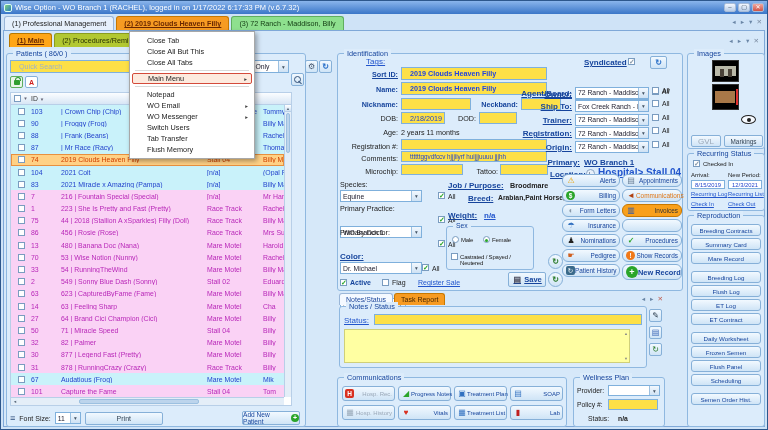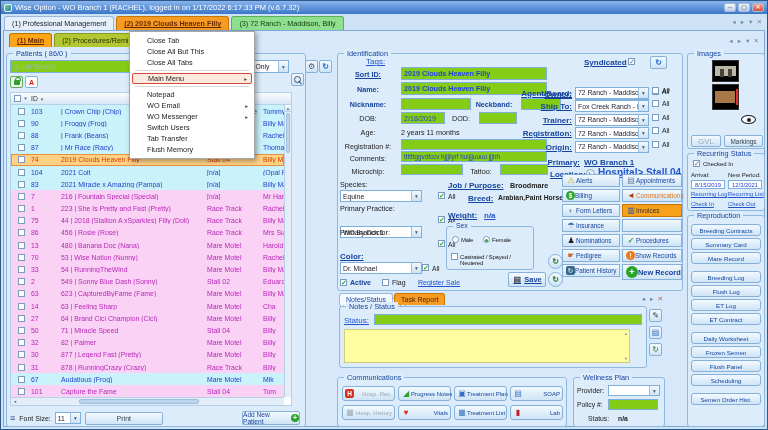--- a/index.html
+++ b/index.html
@@ -27,21 +27,21 @@
 .subtabs{left:8px;top:32px;height:15px;display:flex;}
 .stab{height:14px;display:flex;align-items:center;padding:0 7px;margin-right:2px;border:1px solid #9ab6d8;border-bottom:none;
   border-radius:3px 3px 0 0;font-size:7.2px;white-space:nowrap}
 .stab.orange{background:#ffa617;border-color:#b87800;color:#6a2800;font-weight:bold;text-decoration:underline}
 .stab.olive{background:#b2c832;border-color:#8a9c20;color:#2a3304}
 
 .group{border:1px solid #8fb8e0;border-radius:3px;background:#dcecfb}
 .glabel{position:absolute;top:-5px;left:6px;background:#dcecfb;padding:0 3px;color:#16449c;font-size:7.3px;white-space:nowrap}
 .link{color:#2255cc;text-decoration:underline;white-space:nowrap}
 .nlab{color:#16449c;font-weight:bold;white-space:nowrap}
-.inp{border:1px solid #7fb0dc;background:#84cc16;color:#2244cc;font-size:7.2px;padding:0 2px;font-family:inherit;overflow:hidden;white-space:nowrap}
+.inp{border:1px solid #7fb0dc;background:#fde047;color:#2244cc;font-size:7.2px;padding:0 8px;font-family:inherit;overflow:hidden;white-space:nowrap}
 .inp::placeholder{color:#9fb2c8}
 .val{font-weight:bold;color:#2244dd;display:flex;align-items:center}
 .dd{position:relative;border:1px solid #7fb0dc;background:#fff;font-size:6.8px;color:#223;padding:0 11px 0 2px;
   display:flex;align-items:center;overflow:hidden;white-space:nowrap}
 .dd::after{content:"▾";position:absolute;right:0;top:0;bottom:0;width:9px;border-left:1px solid #9cc0e0;
   background:linear-gradient(#f2f8fe,#cfe2f4);font-size:5.5px;color:#456;display:flex;align-items:center;justify-content:center}
 .cb{width:7px;height:7px;border:1px solid #7a9cc0;background:#fff;display:inline-block;flex:none}
 .cb.ck{color:#2aa52a}.cb.ckg{color:#8899aa}
 .cb.ck::before,.cb.ckg::before{content:"✓";display:block;font-size:7px;line-height:6px;text-align:center;font-weight:bold}
 .rd{width:7px;height:7px;border:1px solid #7a9cc0;border-radius:50%;background:#fff;display:inline-block;flex:none}
@@ -89,33 +89,33 @@
 
 .menu{left:128px;top:30px;width:126px;background:#fff;border:1px solid #a8a8a8;box-shadow:2px 2px 5px rgba(0,0,0,.35);
   padding:3px 2px;z-index:60;font-size:7.3px}
 .mi{height:11px;display:flex;align-items:center;padding:0 4px 0 15px;position:relative;color:#222;white-space:nowrap}
 .mi-arrow{position:absolute;right:4px;font-size:5.5px;color:#444}
 .mi.hl{border:1px solid #d44a3a;background:#fdeade;border-radius:2px}
 .mi.sep{height:5px;padding:0 3px}
 .mi.sep::before{content:"";flex:1;height:1px;background:#d9d9d9}
 
 .ident{left:336px;top:52px;width:346px;height:238px}
-.ilab{position:absolute;text-align:center;font-size:7.2px}
+.ilab{position:absolute;text-align:right;font-size:7.2px}
 .bigloc{font-size:10px;font-weight:bold;color:#2255cc;text-decoration:underline;white-space:nowrap}
 .badge{width:9px;height:9px;border:1px solid #8aa4c4;border-radius:50%;background:#e8f0fa;color:#456;font-size:6px;
   display:inline-flex;align-items:center;justify-content:center}
 .party-label{position:absolute;left:176px;width:58px;text-align:right}
 .sexbox{left:108px;top:172px;width:88px;height:44px;border:1px solid #8fb8e0;border-radius:3px}
 .sexbox .glabel{font-size:6.8px}
 .tiny{font-size:6px;letter-spacing:-.2px}
 .savebtn{left:170px;top:218px;width:38px;height:15px;font-size:7.5px;gap:2px;color:#16449c;font-weight:bold;text-decoration:underline}
 .roundbtn{width:15px;height:15px;border-radius:50%;font-size:8px;color:#2a7a2a;font-weight:bold}
 
-.abtn{position:absolute;display:flex;align-items:center;padding:0 3px;height:13px;
-  background:linear-gradient(#f2f9ff,#cfe4f6);border:1px solid #86b0d8;border-radius:0;font-size:6.4px;color:#16449c;white-space:nowrap}
+.abtn{position:absolute;display:flex;align-items:center;justify-content:space-between;padding:0 3px;height:13px;
+  background:linear-gradient(#f2f9ff,#cfe4f6);border:1px solid #86b0d8;border-radius:6px;font-size:6.4px;color:#16449c;white-space:nowrap}
 .abtn.highlight{background:#f9a01b;border-color:#c87800;color:#333}
 .abtn.orange-text .alabel{color:#e07818}
 .abtn.new-record{font-weight:bold;font-size:7.4px;height:16px}
 .ic{width:10px;height:10px;display:inline-flex;align-items:center;justify-content:center;font-size:8px;flex:none}
 .ic.alerts::before{content:"⚠";color:#e8a000}
 .ic.appointments::before{content:"▤";color:#607890}
 .ic.billing{background:#2aa52a;border-radius:50%;width:9px;height:9px}.ic.billing::before{content:"$";color:#fff;font-size:6.5px;font-weight:bold}
 .ic.communications::before{content:"◄";color:#b04010}
 .ic.form-letters::before{content:"◐";color:#8898a8}
 .ic.invoices::before{content:"▥";color:#2a58b0}

